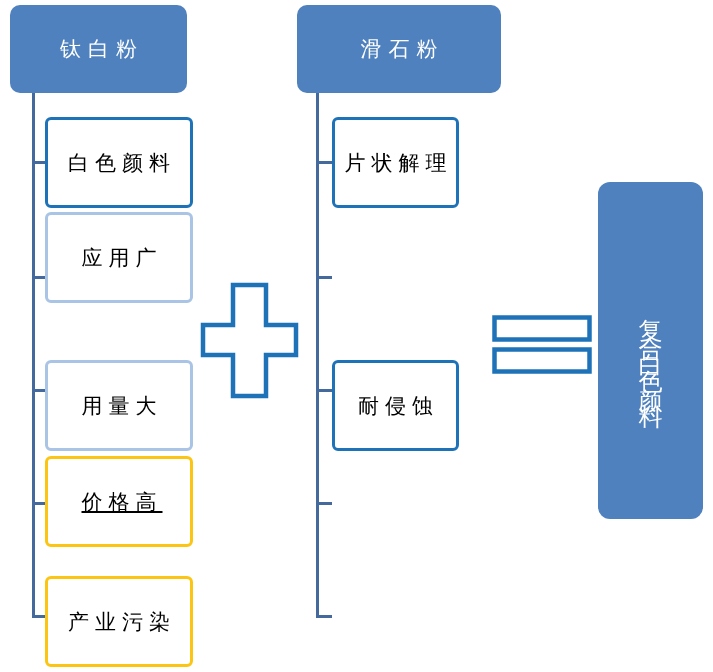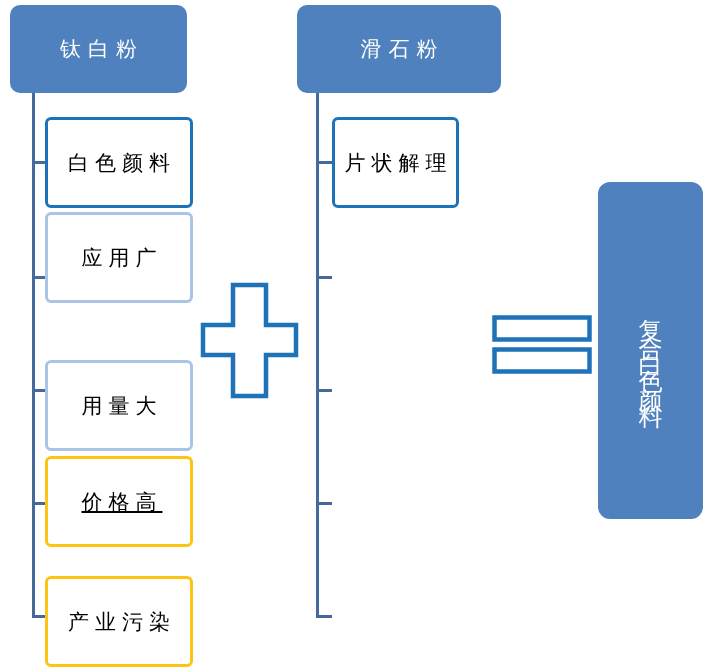--- a/index.html
+++ b/index.html
@@ -128,20 +128,21 @@
   <div class="col-header header-mid">滑石粉</div>
 
   <div class="vline" style="left:316px; top:93px; height:525px;"></div>
   <div class="stub" style="left:316px; top:161px; width:16px;"></div>
   <div class="stub" style="left:316px; top:276px; width:16px;"></div>
   <div class="stub" style="left:316px; top:389px; width:16px;"></div>
   <div class="stub" style="left:316px; top:502px; width:16px;"></div>
   <div class="stub" style="left:316px; top:615px; width:16px;"></div>
 
   <div class="item-box col-mid-x row-0 b-dark">片状解理</div>
+  <div class="item-box col-mid-x row-2 b-dark">耐侵蚀</div>
 
   <div class="equals-wrap">
     <svg width="102" height="62" viewBox="0 0 102 62">
       <rect x="3.5" y="3.5" width="95" height="22" fill="#ffffff" stroke="#1E73B8" stroke-width="4.5"></rect>
       <rect x="3.5" y="35.5" width="95" height="22" fill="#ffffff" stroke="#1E73B8" stroke-width="4.5"></rect>
     </svg>
   </div>
 
   <div class="result-box">
     <span class="result-text">复合白色颜料</span>

